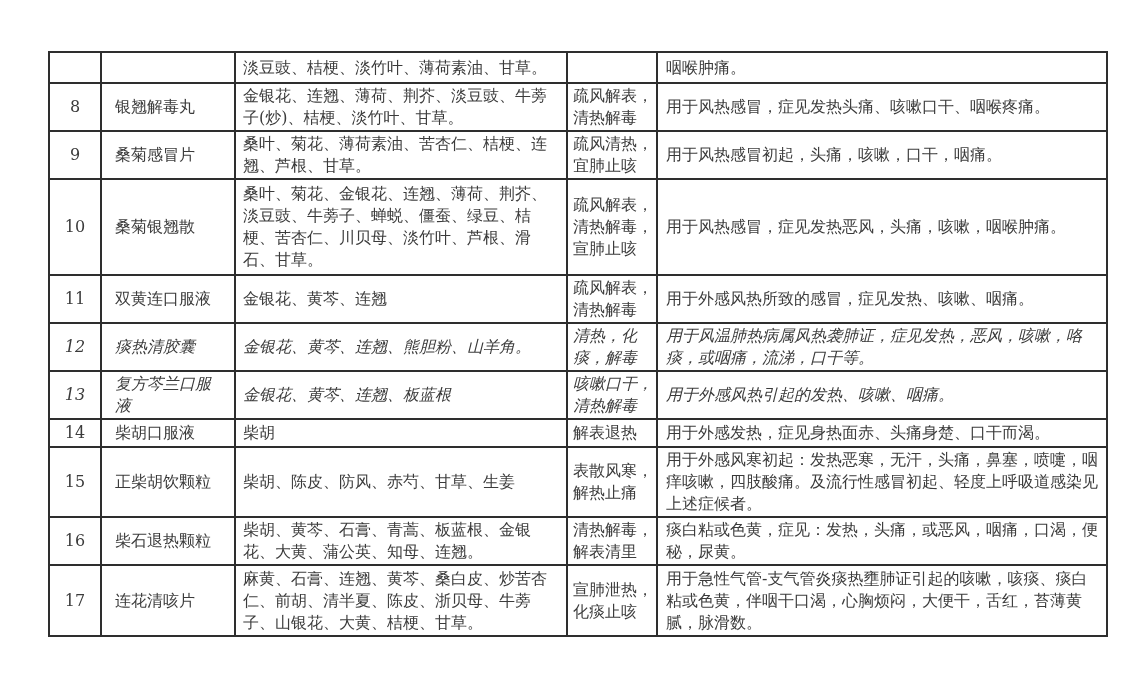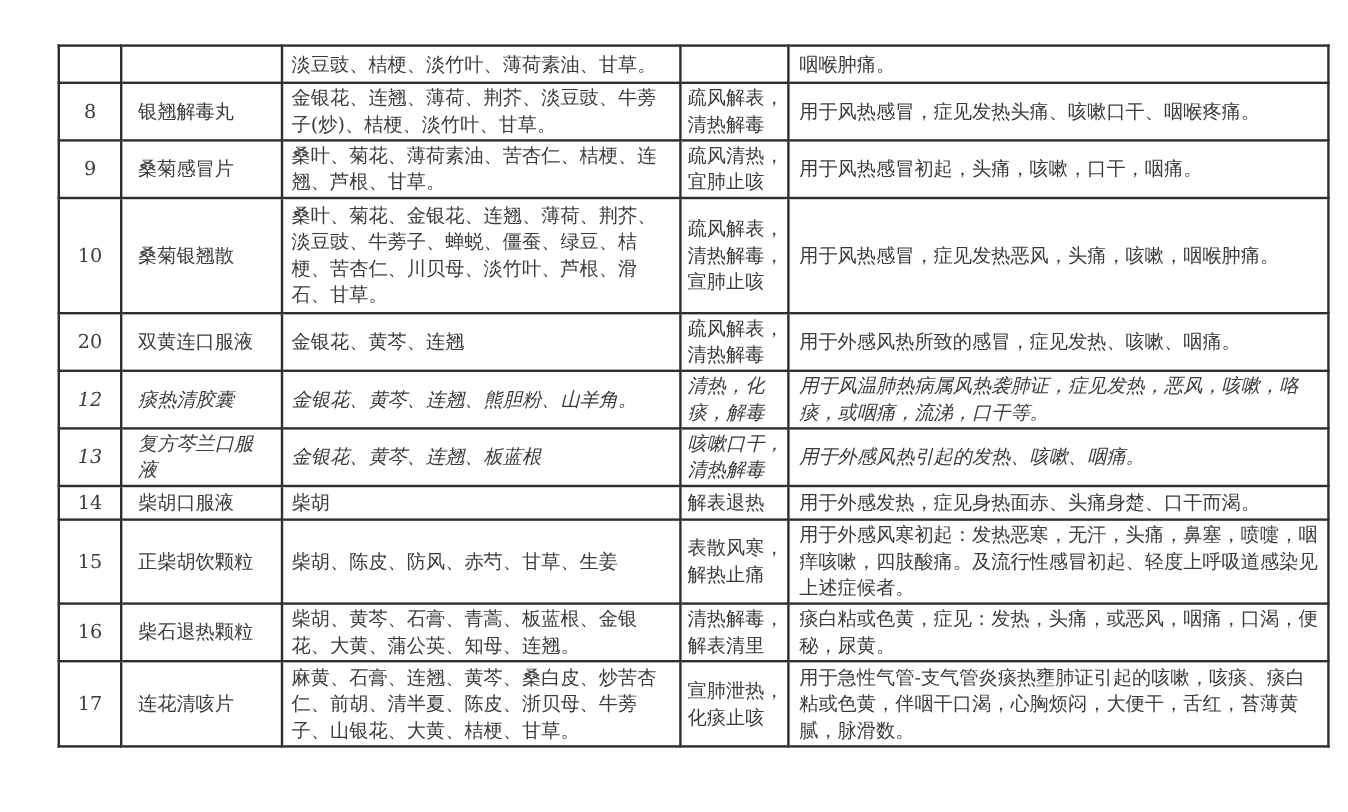--- a/index.html
+++ b/index.html
@@ -4,20 +4,21 @@
 <style>
   html,body{margin:0;padding:0;background:#ffffff;}
   body{width:1123px;height:677px;overflow:hidden;}
   .page{padding:37px 0 0 48px;}
   table.med-table{
     border-collapse:collapse;
     table-layout:fixed;
     width:1058px;
     font-family:"DejaVu Serif","Liberation Serif",serif;
     color:#3b3b3b;
+    margin-top:14px;
   }
   .med-table td{
     border:2px solid #2e2e2e;
     font-size:16px;
     line-height:22px;
     vertical-align:middle;
     overflow:hidden;
     word-break:break-all;
   }
   .c-num{text-align:center;}
@@ -78,21 +79,21 @@
       <tr>
         <td class="c-num">10</td>
         <td class="c-name">桑菊银翘散</td>
         <td class="c-ing">桑叶、菊花、金银花、连翘、薄荷、荆芥、淡豆豉、牛蒡子、蝉蜕、僵蚕、绿豆、桔梗、苦杏仁、川贝母、淡竹叶、芦根、滑石、甘草。</td>
         <td class="c-fn">疏风解表，
 清热解毒，
 宣肺止咳</td>
         <td class="c-ind">用于风热感冒，症见发热恶风，头痛，咳嗽，咽喉肿痛。</td>
       </tr>
       <tr>
-        <td class="c-num">20</td>
+        <td class="c-num">11</td>
         <td class="c-name">双黄连口服液</td>
         <td class="c-ing">金银花、黄芩、连翘</td>
         <td class="c-fn">疏风解表，
 清热解毒</td>
         <td class="c-ind">用于外感风热所致的感冒，症见发热、咳嗽、咽痛。</td>
       </tr>
       <tr>
         <td class="c-num">12</td>
         <td class="c-name">痰热清胶囊</td>
         <td class="c-ing">金银花、黄芩、连翘、熊胆粉、山羊角。</td>

